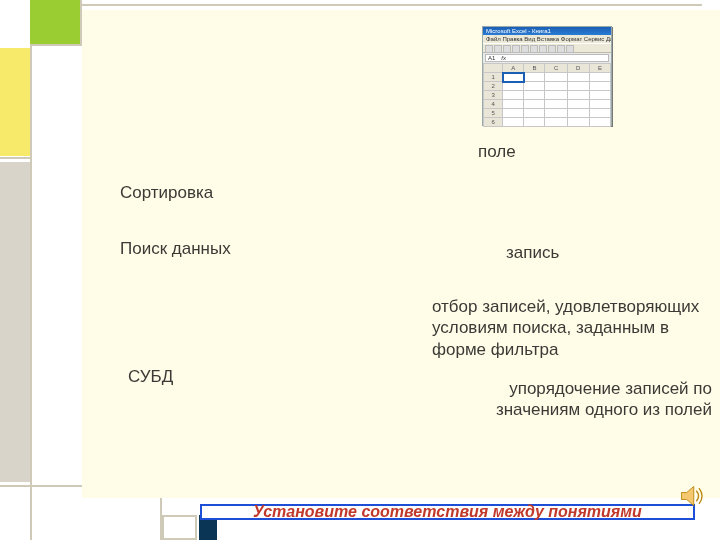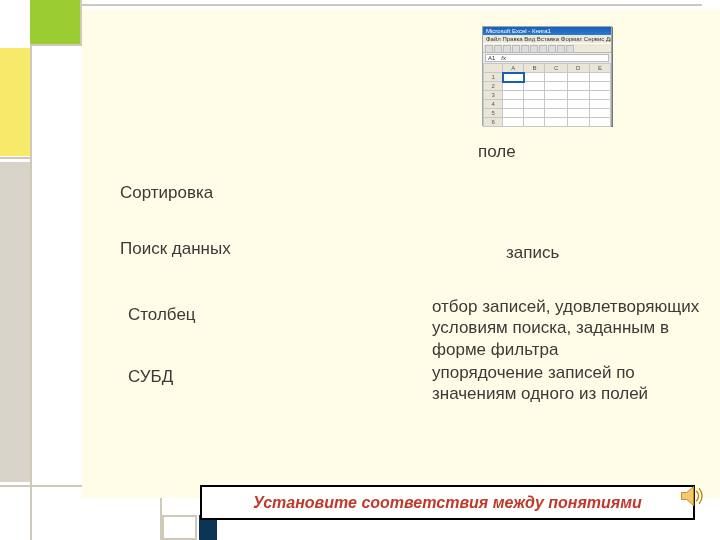--- a/index.html
+++ b/index.html
@@ -55,22 +55,22 @@
     color:#3b3a36;
     font-size:17px;
     line-height:1.25;
   }
   .term { left:38px; width:160px; }
   .def  { left:358px; width:275px; }
 
   .footer-box {
     position:absolute;
     left:200px; bottom:20px;
-    width:495px; height:35px;
-    border:2px solid #000000;
+    width:495px; height:16px;
+    border:2px solid #1d4ed8;
     background:#fff;
     display:flex; align-items:center; justify-content:center;
   }
   .footer-text {
     color:#c0392b;
     font-style:italic;
     font-weight:bold;
     font-size:16px;
   }
   .sound-icon {
@@ -178,27 +178,26 @@
               <td></td>
               <td></td>
             </tr>
       </tbody>
         </table>
     </div>
   </div>
 
   <div class="term" style="top:172px; width:120px;">Сортировка</div>
   <div class="term" style="top:228px;">Поиск данных</div>
-  <div class="term" style="top:294px; left:46px; width:90px;">Столбец</div>
   <div class="term" style="top:356px; left:46px; width:70px;">СУБД</div>
 
   <div class="def" style="top:124px; left:396px; width:70px;margin-top:7px;">поле</div>
   <div class="def" style="top:232px; left:396px; width:90px;margin-left:28px;">запись</div>
   <div class="def" style="top:286px; left:350px; width:290px;">отбор записей, удовлетворяющих условиям поиска, заданным в форме фильтра</div>
-  <div class="def" style="top:352px; left:350px; width:280px;">упорядочение записей по значениям одного из полей</div>
+  <div class="def" style="top:368px; left:350px; width:280px;text-align:right;">упорядочение записей по значениям одного из полей</div>
 
 </div>
 
 <div class="footer-box">
   <span class="footer-text">Установите соответствия между понятиями</span>
 </div>
 
 <div class="sound-icon">
   <svg viewBox="0 0 32 32">
     <polygon points="4,12 10,12 18,5 18,27 10,20 4,20" fill="#f5c870" stroke="#b8860b" stroke-width="1"></polygon>

